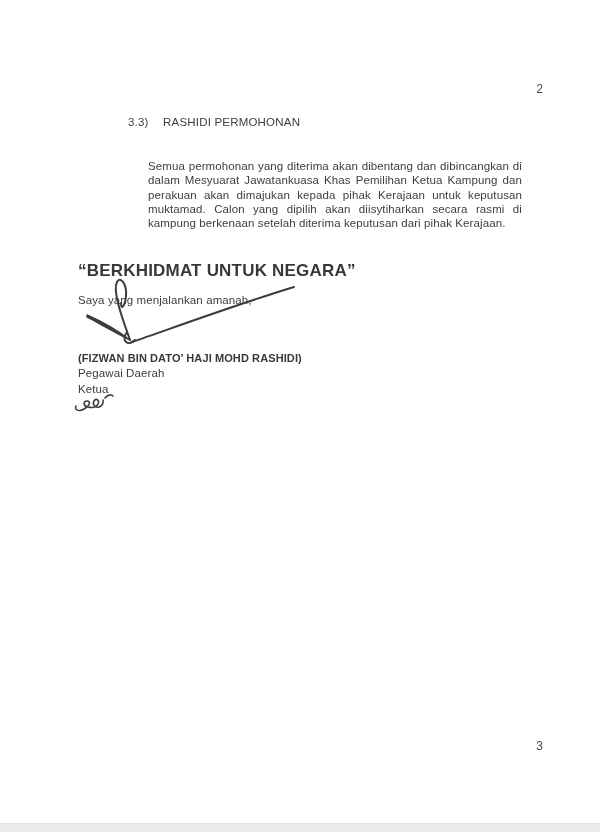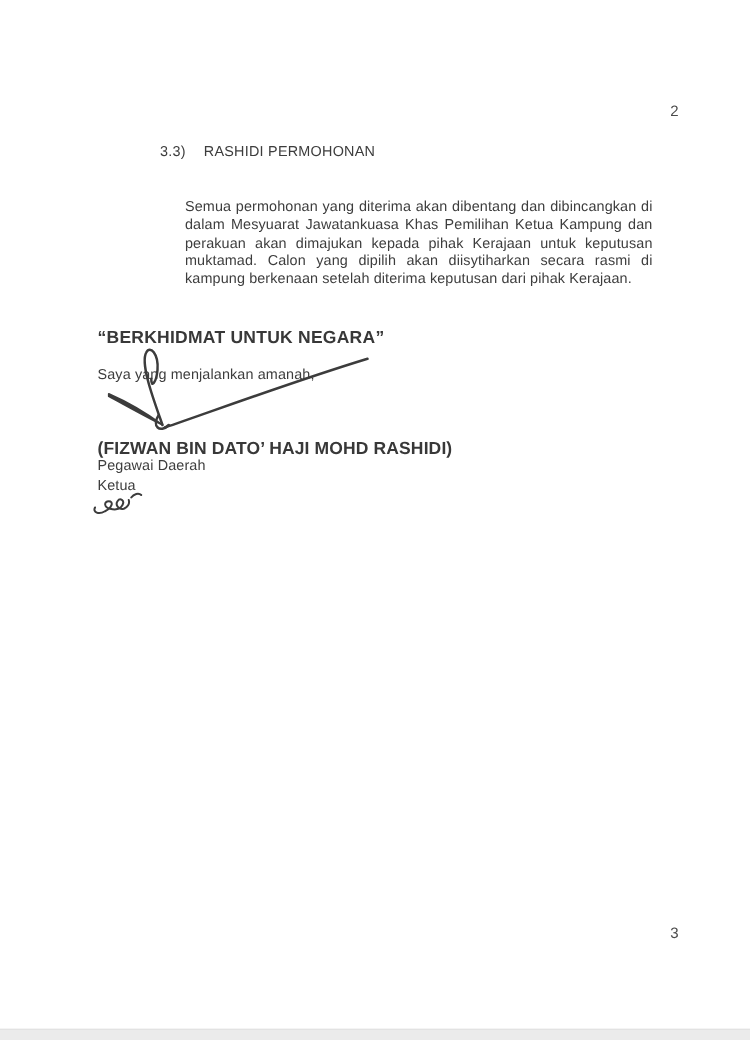--- a/index.html
+++ b/index.html
@@ -46,21 +46,21 @@
     font-size: 11.5px;
     line-height: 14.3px;
     text-align: justify;
     letter-spacing: 0.1px;
     margin-top: 17px;
   }
   .motto {
     position: absolute;
     top: 261px;
     left: 78px;
-    font-size: 14px;
+    font-size: 17px;
     font-weight: bold;
     color: #383838;
     letter-spacing: 0.2px;
     white-space: nowrap;
   }
   .salutation {
     position: absolute;
     top: 294px;
     left: 78px;
     font-size: 11.5px;
@@ -77,21 +77,21 @@
     position: absolute;
     top: 351px;
     left: 78px;
     font-size: 11.5px;
     line-height: 15.4px;
     letter-spacing: 0.1px;
     white-space: nowrap;
   }
   .signatory-name {
     font-weight: bold;
-    font-size: 14px;
+    font-size: 11px;
     color: #383838;
   }
   .jawi-svg {
     position: absolute;
     top: 392px;
     left: 70px;
   }
   .footer-strip {
     position: absolute;
     left: 0;

